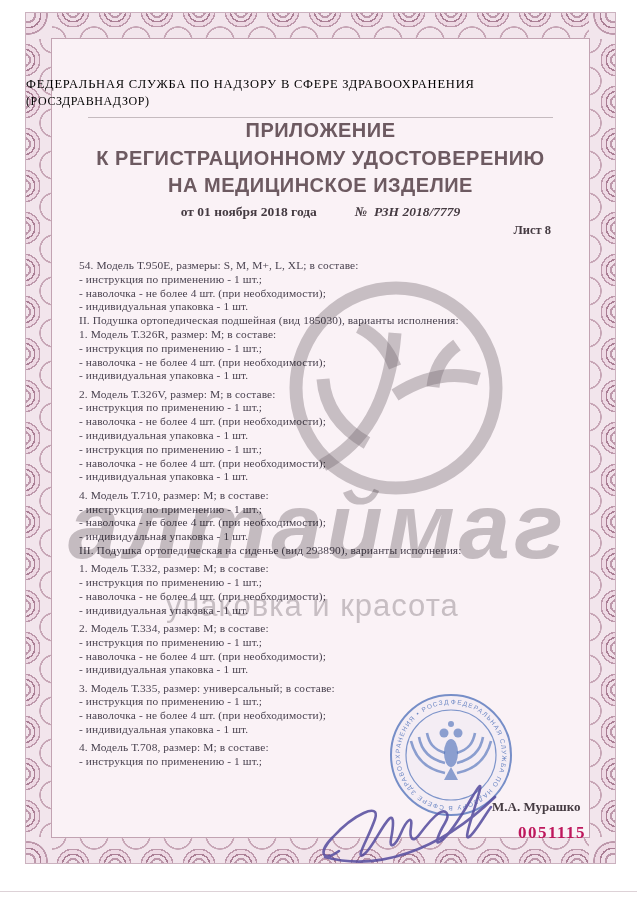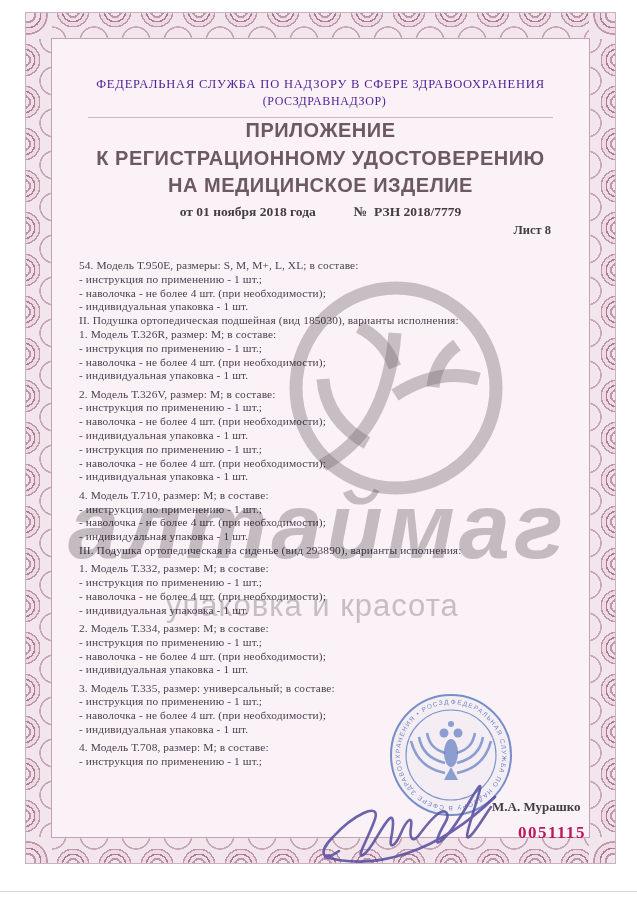--- a/index.html
+++ b/index.html
@@ -28,30 +28,30 @@
       radial-gradient(circle at 28px 50%, rgba(0,0,0,0) 13px, #c7a6b6 13px 14.5px, rgba(0,0,0,0) 15px);
     background-size:26px 42px,26px 42px;background-position:0 0,0 21px;background-repeat:repeat-y;}
   .band-left{left:0;}
   .band-right{right:0;transform:scaleX(-1);}
   .corner{width:26px;height:26px;
     background-image:radial-gradient(circle at 2px 2px, rgba(0,0,0,0) 6px, #bd98ab 6px 8px, #f0dfe8 8px 12px, #aa7f95 12px 13.5px, #eed9e4 13.5px 18px, #bd98ab 18px 19.5px, rgba(0,0,0,0) 20px);}
   .c-tl{left:0;top:0;} .c-tr{right:0;top:0;transform:scaleX(-1);}
   .c-bl{left:0;bottom:0;transform:scaleY(-1);} .c-br{right:0;bottom:0;transform:scale(-1,-1);}
 
   
-  .hdr{position:absolute;left:0;right:0;top:64px;text-align:center;color:#4c1d95;}
+  .hdr{position:absolute;left:0;right:0;top:64px;color:#000000;}
   .hdr .l1{font-size:12.5px;letter-spacing:0.8px;}
-  .hdr .l2{font-size:12px;letter-spacing:0.6px;margin-top:2px;padding-left:8px;}
+  .hdr .l2{font-size:12px;letter-spacing:0.6px;margin-top:2px;}
   .rule{position:absolute;left:62px;right:62px;top:104px;height:1px;background:#c5bbbf;}
   .title{position:absolute;left:0;right:0;top:104px;text-align:center;
          font-family:"Liberation Sans", sans-serif;font-weight:bold;color:#6d5a61;
          font-size:20px;line-height:27.5px;letter-spacing:0.5px;}
   .issue{position:absolute;left:0;right:0;top:191px;text-align:center;
          font-weight:bold;color:#453b42;font-size:13.5px;}
-  .issue .num{margin-left:38px;}
+  .issue .num{margin-left:38px;font-style:italic;}
   .sheet{position:absolute;right:64px;top:210px;font-weight:bold;color:#453b42;font-size:12.5px;}
 
   .body-text{position:absolute;left:53px;top:246px;right:30px;color:#4a4350;
              font-size:11.4px;line-height:13.8px;letter-spacing:0.1px;}
   .body-text .line{white-space:nowrap;}
   .body-text .line.gap{margin-top:4.5px;}
 
   .foot-pos{position:absolute;left:55px;top:776px;font-weight:bold;color:#453b42;
             font-size:12.3px;line-height:16px;}
   .foot-name{position:absolute;left:466px;top:786px;font-weight:bold;color:#453b42;font-size:13px;}

